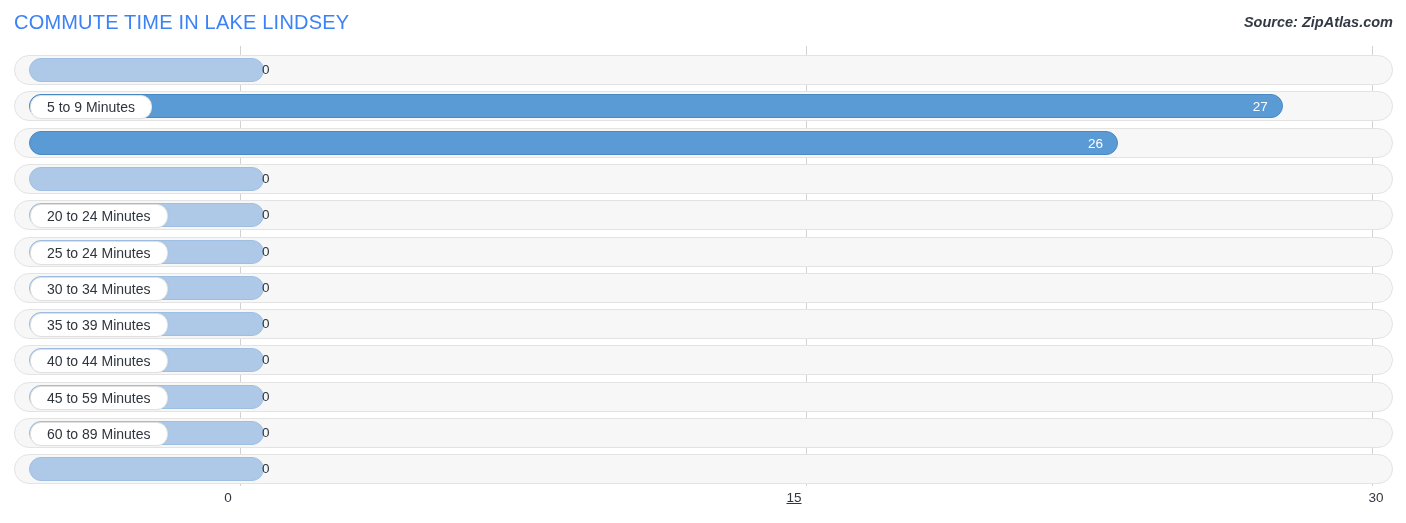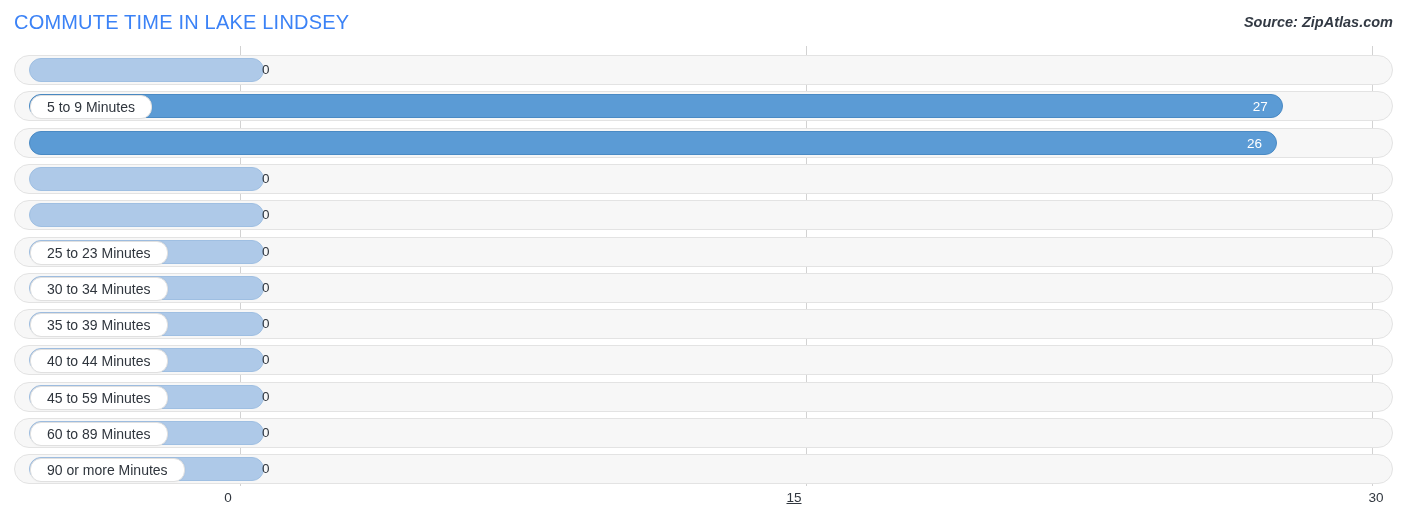--- a/index.html
+++ b/index.html
@@ -171,39 +171,40 @@
       </div>
       <div class="bar-row" style="top: 45.3px;">
         <div class="row-track"></div>
         <div class="bar-fill filled" title="5 to 9 Minutes: 27" style="width: 1253.8px;">
           <span class="bar-value-inside">27</span>
         </div>
         <div class="row-label-pill">5 to 9 Minutes</div>
       </div>
       <div class="bar-row" style="top: 81.6px;">
         <div class="row-track"></div>
-        <div class="bar-fill filled" title="10 to 14 Minutes: 26" style="width: 1248px;">
+        <div class="bar-fill filled" title="10 to 14 Minutes: 26" style="width: 1089px;">
           <span class="bar-value-inside">26</span>
         </div>
       </div>
       <div class="bar-row" style="top: 117.9px;">
         <div class="row-track"></div>
         <div class="bar-fill zero" title="15 to 19 Minutes: 0" style="width: 235px;"></div>
         <span class="bar-value-outside" style="left: 262px;">0</span>
       </div>
       <div class="bar-row" style="top: 154.2px;">
         <div class="row-track"></div>
         <div class="bar-fill zero" title="20 to 24 Minutes: 0" style="width: 235px;"></div>
         <span class="bar-value-outside" style="left: 262px;">0</span>
+        <div class="row-label-pill">20 to 24 Minutes</div>
       </div>
       <div class="bar-row" style="top: 190.5px;">
         <div class="row-track"></div>
         <div class="bar-fill zero" title="25 to 29 Minutes: 0" style="width: 235px;"></div>
         <span class="bar-value-outside" style="left: 262px;">0</span>
-        <div class="row-label-pill">25 to 23 Minutes</div>
+        <div class="row-label-pill">25 to 24 Minutes</div>
       </div>
       <div class="bar-row" style="top: 226.8px;">
         <div class="row-track"></div>
         <div class="bar-fill zero" title="30 to 34 Minutes: 0" style="width: 235px;"></div>
         <span class="bar-value-outside" style="left: 262px;">0</span>
         <div class="row-label-pill">30 to 34 Minutes</div>
       </div>
       <div class="bar-row" style="top: 263.1px;">
         <div class="row-track"></div>
         <div class="bar-fill zero" title="35 to 39 Minutes: 0" style="width: 235px;"></div>
@@ -225,21 +226,20 @@
       <div class="bar-row" style="top: 372px;">
         <div class="row-track"></div>
         <div class="bar-fill zero" title="60 to 89 Minutes: 0" style="width: 235px;"></div>
         <span class="bar-value-outside" style="left: 262px;">0</span>
         <div class="row-label-pill">60 to 89 Minutes</div>
       </div>
       <div class="bar-row" style="top: 408.3px;">
         <div class="row-track"></div>
         <div class="bar-fill zero" title="90 or more Minutes: 0" style="width: 235px;"></div>
         <span class="bar-value-outside" style="left: 262px;">0</span>
-        <div class="row-label-pill">90 or more Minutes</div>
       </div>
     </div>
 
   <div id="x-axis">
       <div class="tick-label" style="left: 228px;">0</div>
       <div class="tick-label" style="left: 794px; text-decoration: underline;">15</div>
       <div class="tick-label" style="left: 1376px;">30</div>
     </div>
 
 </div>

